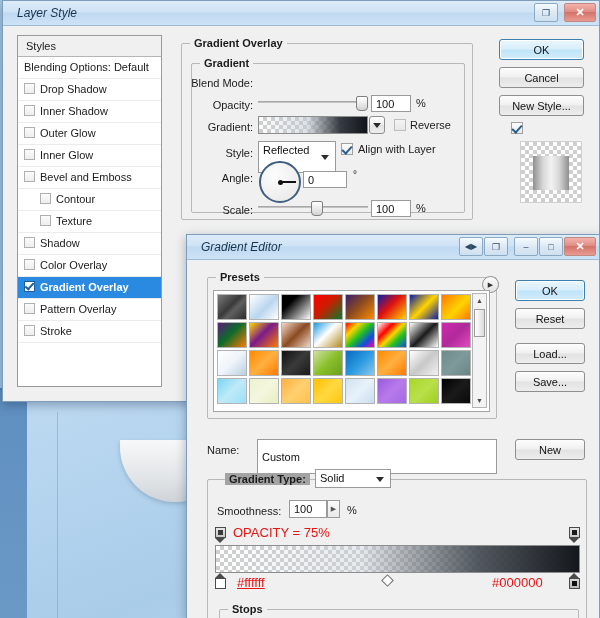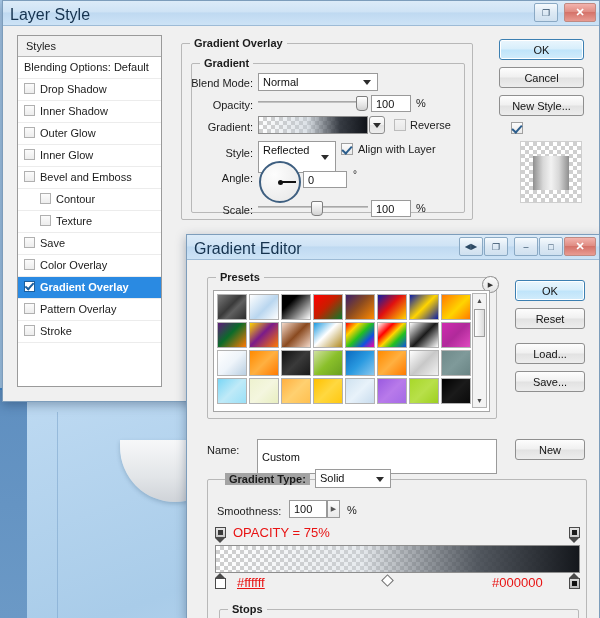--- a/index.html
+++ b/index.html
@@ -27,21 +27,21 @@
     background:linear-gradient(135deg,#f1f3f5,#d9dde1);}
   #bg-topline{position:absolute;left:0;top:388px;width:600px;height:3px;
     background:linear-gradient(90deg,#3f86c9,#55a0dd 50%,#3f86c9);}
 
   
   .win{position:absolute;background:#f0f0f0;border:1px solid #7d9dbb;
     box-shadow:0 3px 10px rgba(20,40,70,.35);}
   .titlebar{height:24px;position:relative;
     background:linear-gradient(180deg,#dcebf8 0%,#cfe3f5 45%,#bfd9f1 50%,#cde3f6 100%);
     border-bottom:1px solid #9dbbd6;}
-  .titlebar .title{position:absolute;left:7px;top:5px;font-size:16px;color:#16334f;}
+  .titlebar .title{position:absolute;left:14px;top:5px;font-size:12px;color:#16334f;font-style:italic;}
   .wbtns{position:absolute;right:3px;top:2px;display:flex;gap:1px;align-items:center;}
   .wbtn{width:22px;height:17px;border:1px solid #8aa9c4;border-radius:2px;
     background:linear-gradient(180deg,#f6fafd,#dde9f4 50%,#cfe0ef);
     display:flex;align-items:center;justify-content:center;font-size:9px;color:#2c4964;}
   .wbtn.close{width:30px;border-color:#c08a82;
     background:linear-gradient(180deg,#f3b3ad,#e08d84 45%,#d5736a 50%,#e89b92);
     color:#fff;font-weight:bold;font-size:11px;}
   .wbtn.sep{margin-left:5px;}
 
   
@@ -161,40 +161,36 @@
     <div class="st-head">Styles</div>
     <div class="st-item plain">Blending Options: Default</div>
     <div id="styles-items">
         <div class="st-item"><span class="box"></span><span>Drop Shadow</span></div>
         <div class="st-item"><span class="box"></span><span>Inner Shadow</span></div>
         <div class="st-item"><span class="box"></span><span>Outer Glow</span></div>
         <div class="st-item"><span class="box"></span><span>Inner Glow</span></div>
         <div class="st-item"><span class="box"></span><span>Bevel and Emboss</span></div>
         <div class="st-item indent"><span class="box"></span><span>Contour</span></div>
         <div class="st-item indent"><span class="box"></span><span>Texture</span></div>
-        <div class="st-item"><span class="box"></span><span>Save</span></div>
+        <div class="st-item"><span class="box"></span><span>Shadow</span></div>
         <div class="st-item"><span class="box"></span><span>Color Overlay</span></div>
         <div class="st-item sel"><span class="box"></span><span>Gradient Overlay</span></div>
         <div class="st-item"><span class="box"></span><span>Pattern Overlay</span></div>
         <div class="st-item"><span class="box"></span><span>Stroke</span></div>
       </div>
   </div>
 
   <div class="group" style="left:178px;top:42px;width:290px;height:175px;">
     <span class="legend">Gradient Overlay</span>
   </div>
   <div class="group" style="left:188px;top:62px;width:272px;height:148px;">
     <span class="legend">Gradient</span>
   </div>
 
   <span class="lbl r" style="left:178px;top:76px;width:72px;">Blend Mode:</span>
-  <div class="combo" style="left:255px;top:72px;width:120px;height:18px;">
-    <span>Normal</span>
-    <span class="arrow"></span>
-  </div>
 
   <span class="lbl r" style="left:178px;top:98px;width:72px;">Opacity:</span>
   <div class="slider" style="left:255px;top:95px;width:110px;">
     <div class="track"></div>
     <div class="thumb" style="left:98px;"></div>
   </div>
   <input class="txt" style="left: 368px; top: 94px; width: 40px; height: 17px;" readonly="" value="100">
   <span class="lbl" style="left:413px;top:96px;">%</span>
 
   <span class="lbl r" style="left:178px;top:120px;width:72px;">Gradient:</span>

